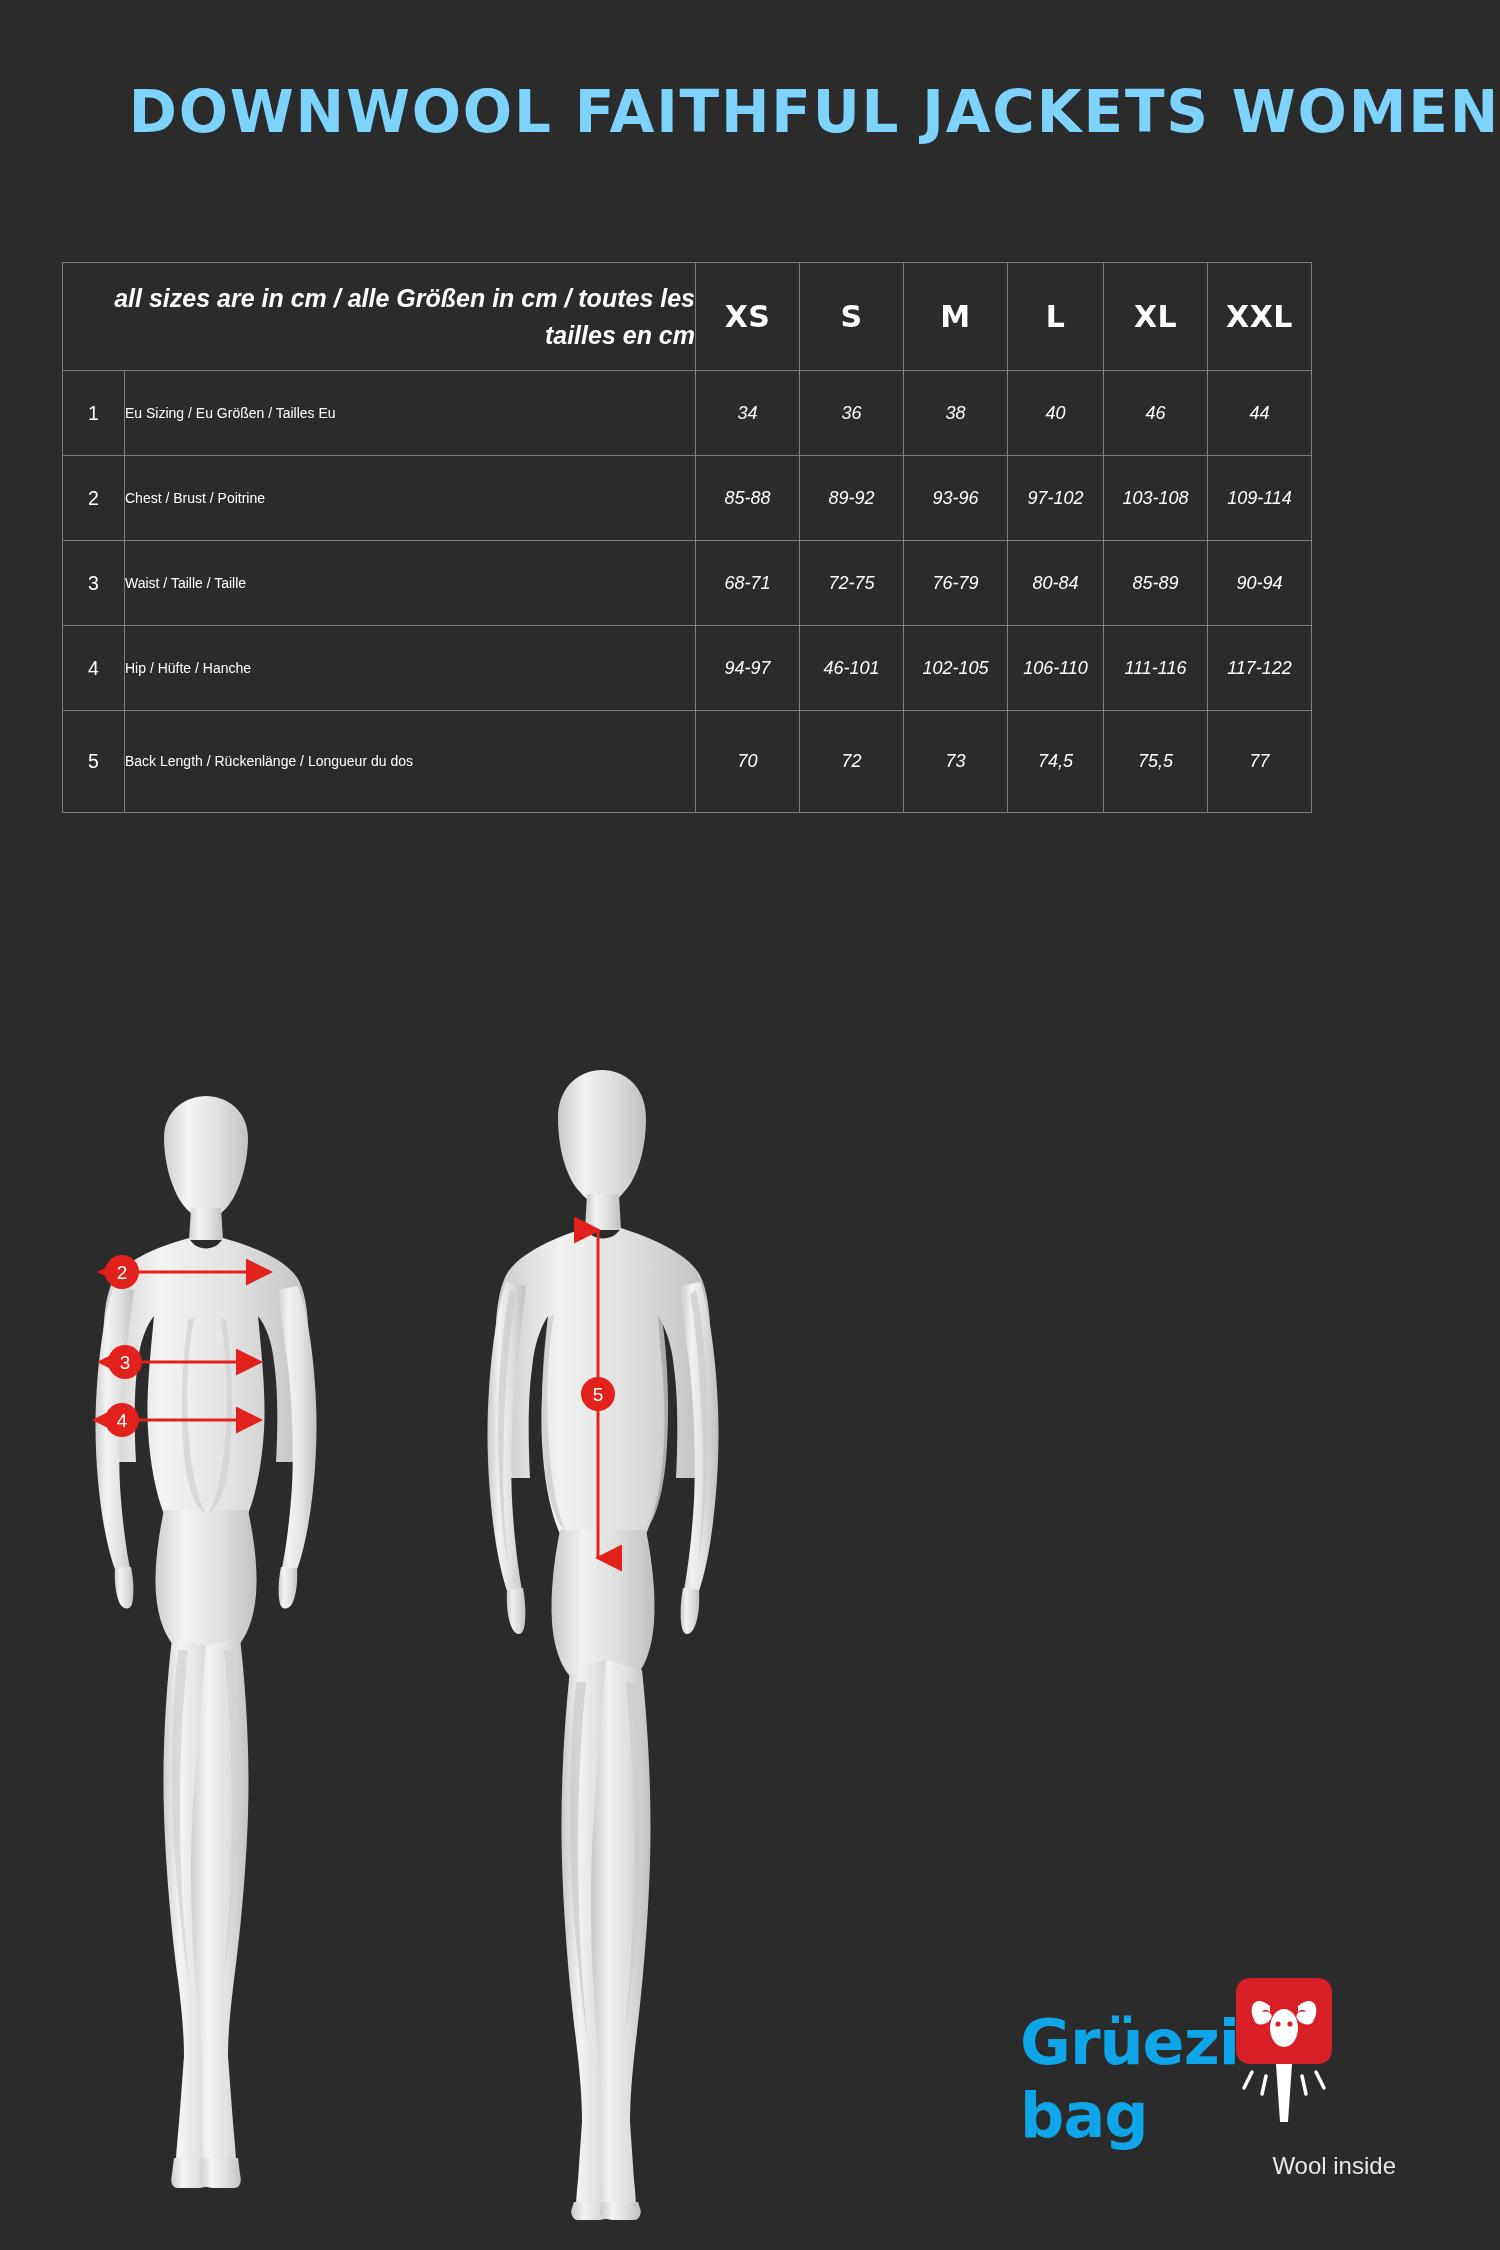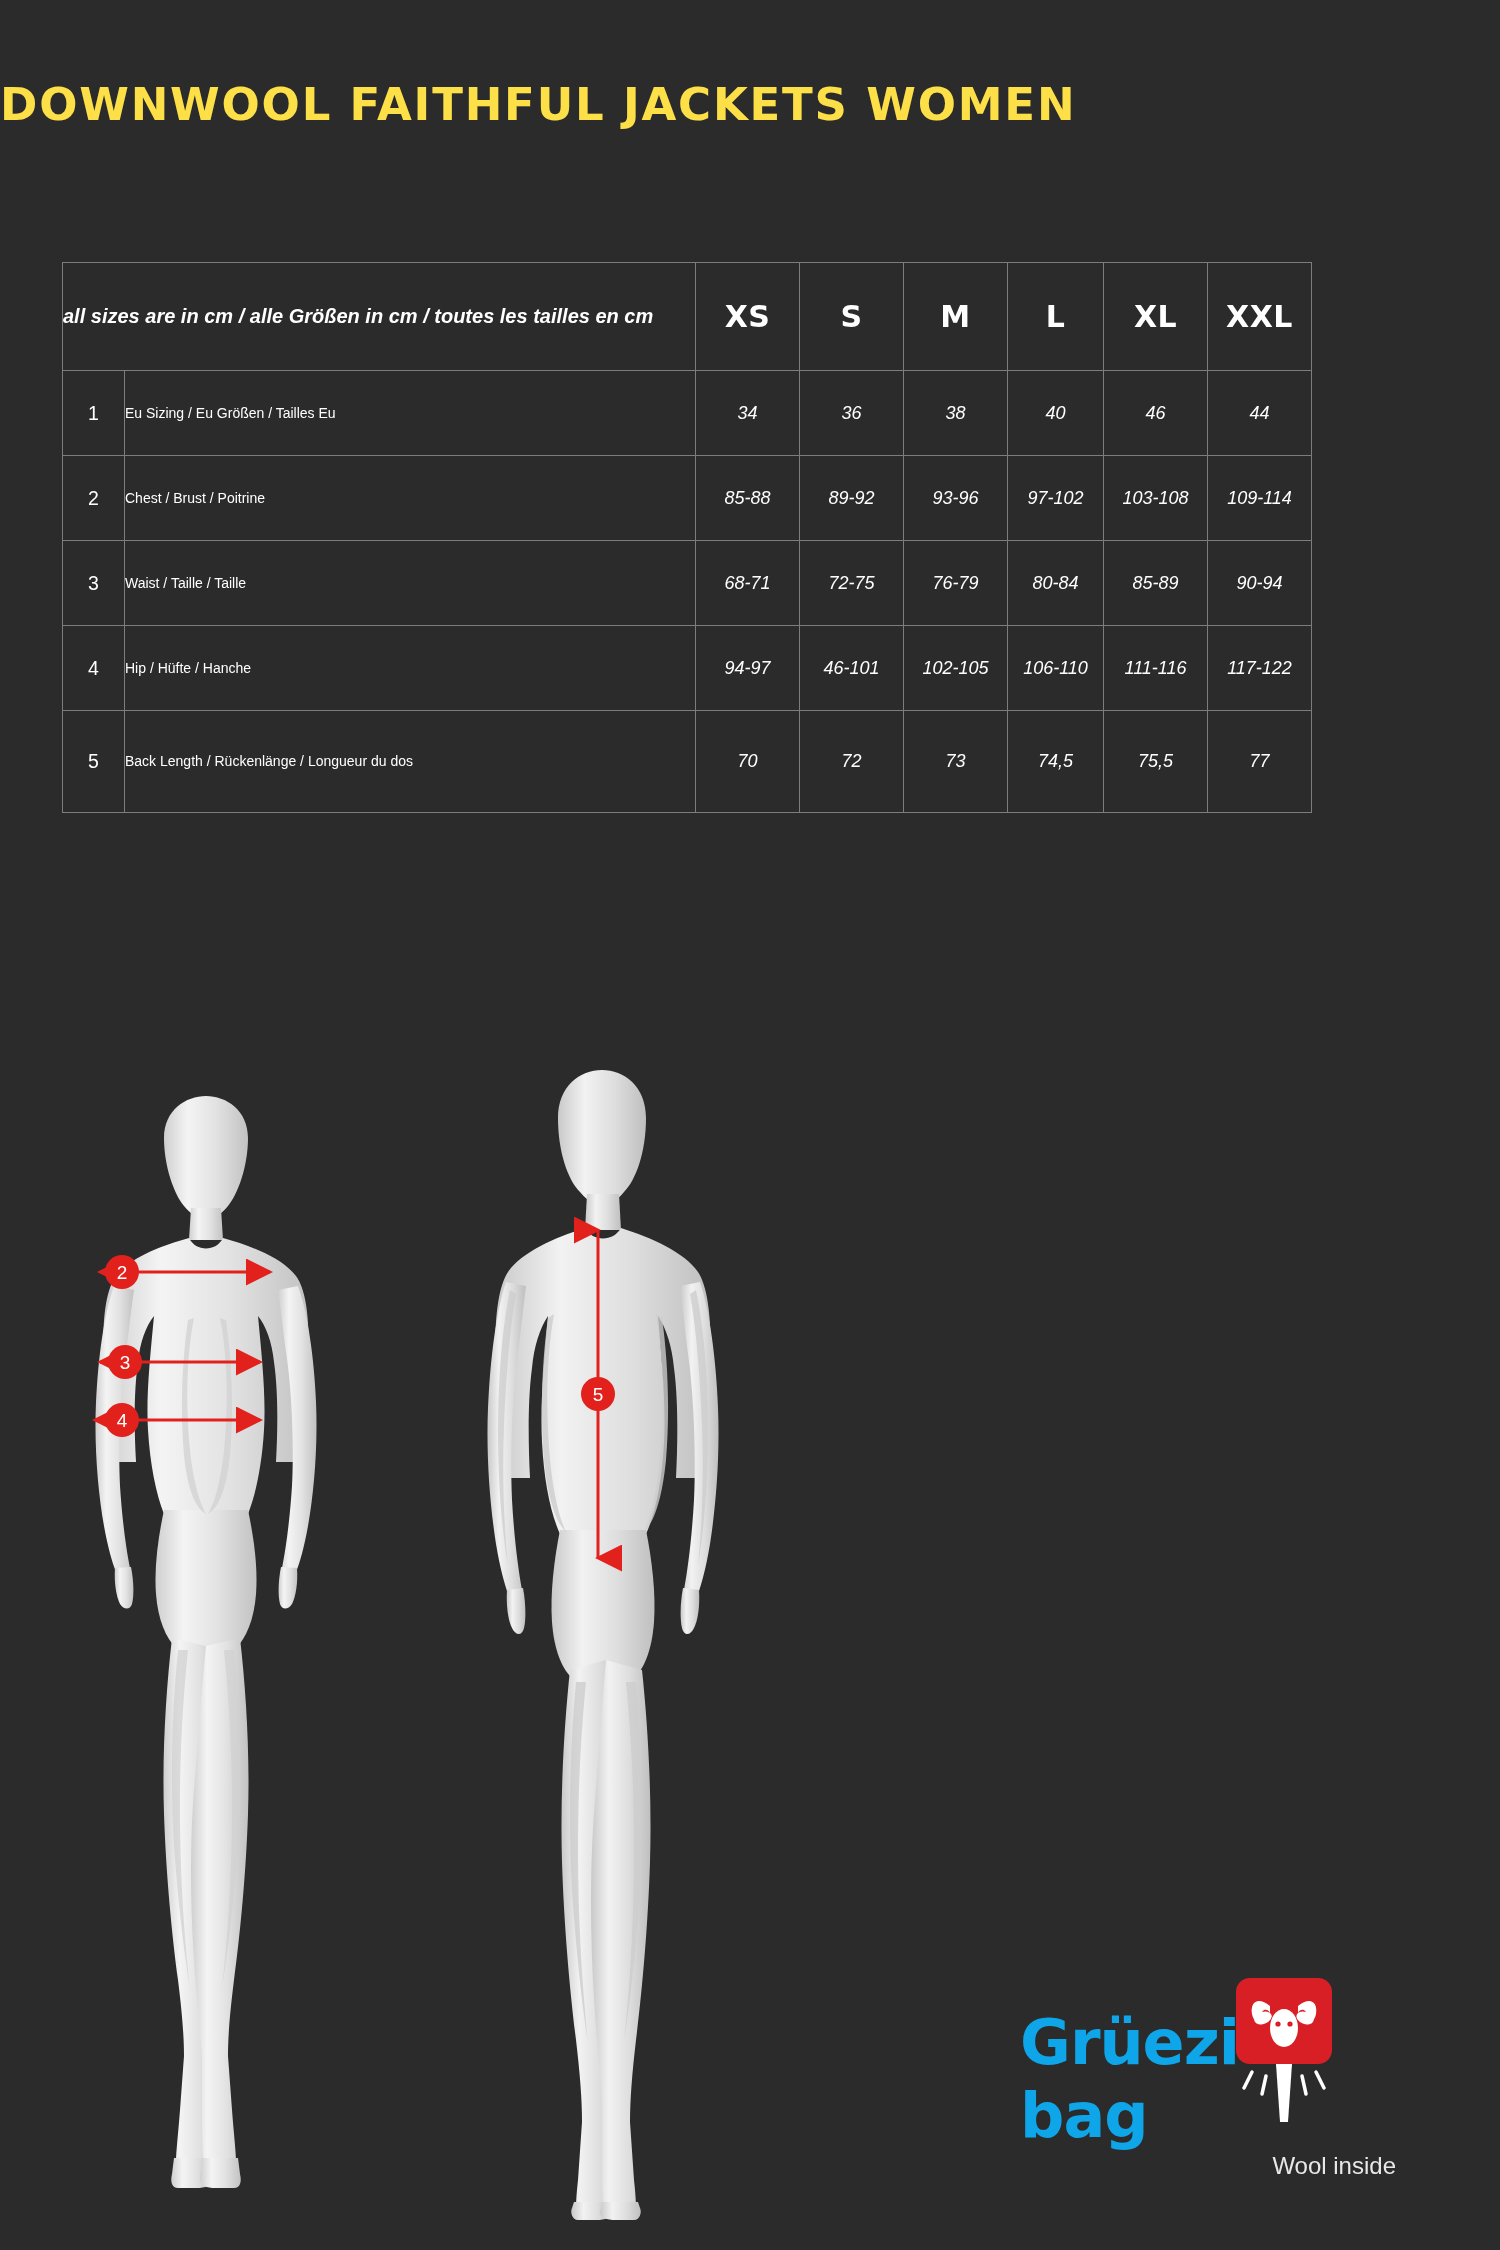--- a/index.html
+++ b/index.html
@@ -16,23 +16,23 @@
     height: 2250px;
     background: #2b2b2b;
   }
 
   
   .title {
     position: absolute;
     top: 78px;
     left: 0;
     width: 1500px;
-    text-align: left;
-    color: #fde047;
-    font-size: 45px;
+    text-align: right;
+    color: #7dd3fc;
+    font-size: 58px;
     font-weight: bold;
     letter-spacing: 1.8px;
     font-family: "DejaVu Sans", sans-serif;
   }
 
   
   .table-wrap {
     position: absolute;
     left: 62px;
     top: 262px;
@@ -43,24 +43,24 @@
     width: 1250px;
     color: #ffffff;
   }
   table.size-table td, table.size-table th {
     border: 1px solid #7d7d7d;
     padding: 0;
     vertical-align: middle;
   }
   .hdr-desc {
     padding: 20px 26px;
-    text-align: left;
+    text-align: right;
     font-style: italic;
     font-weight: bold;
-    font-size: 20px;
+    font-size: 25px;
     line-height: 1.45;
     width: 570px;
   }
   .hdr-size {
     text-align: center;
     font-size: 30px;
     font-weight: bold;
     letter-spacing: 0.5px;
     font-family: "DejaVu Sans", sans-serif;
   }

